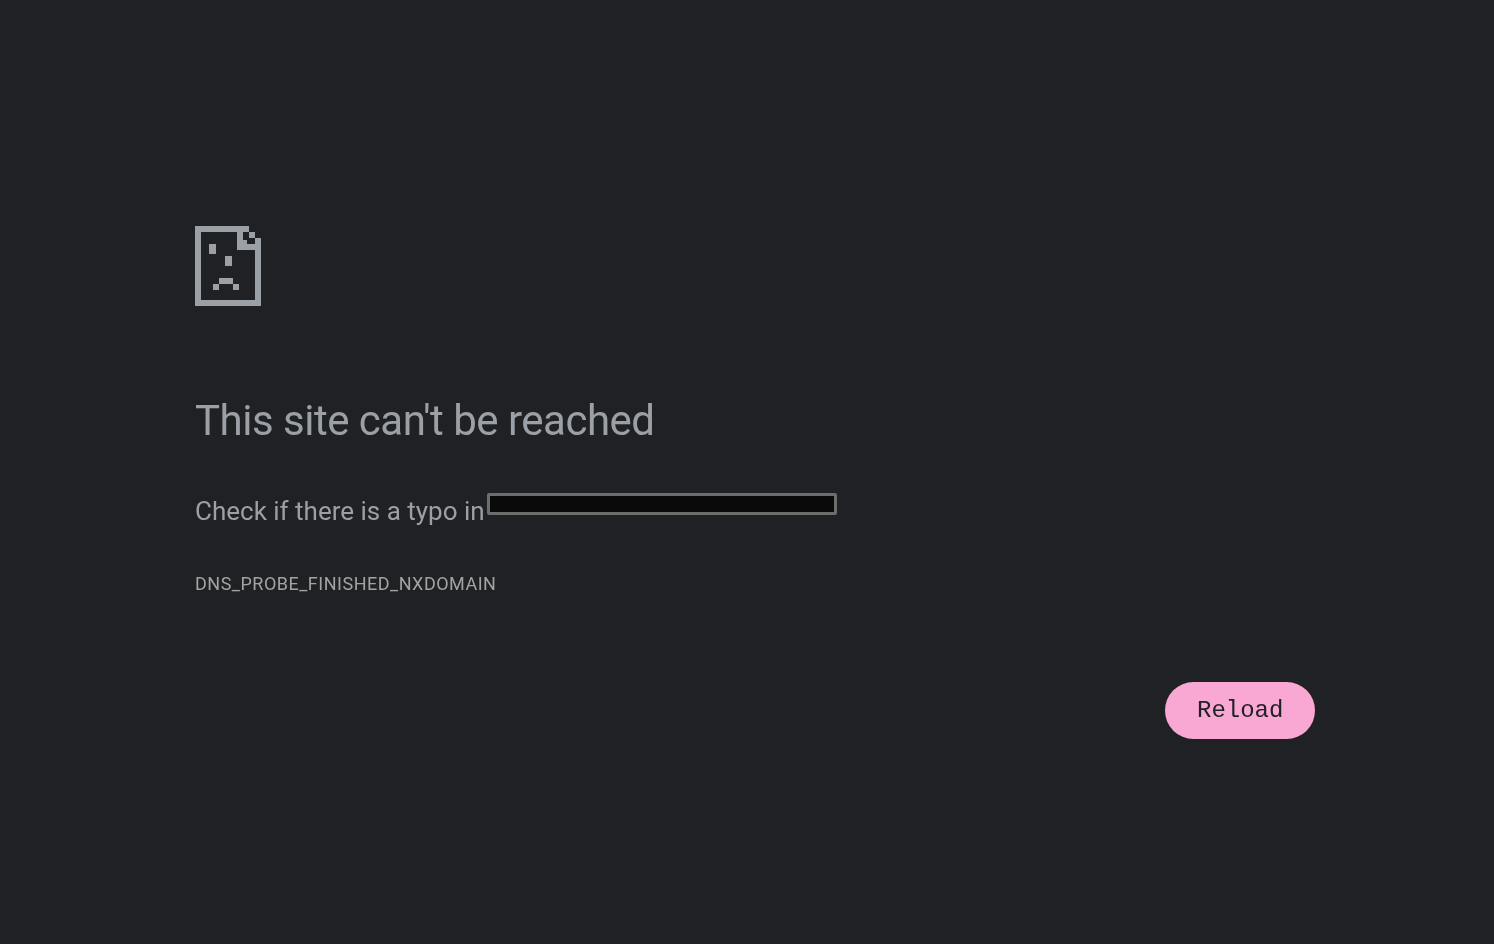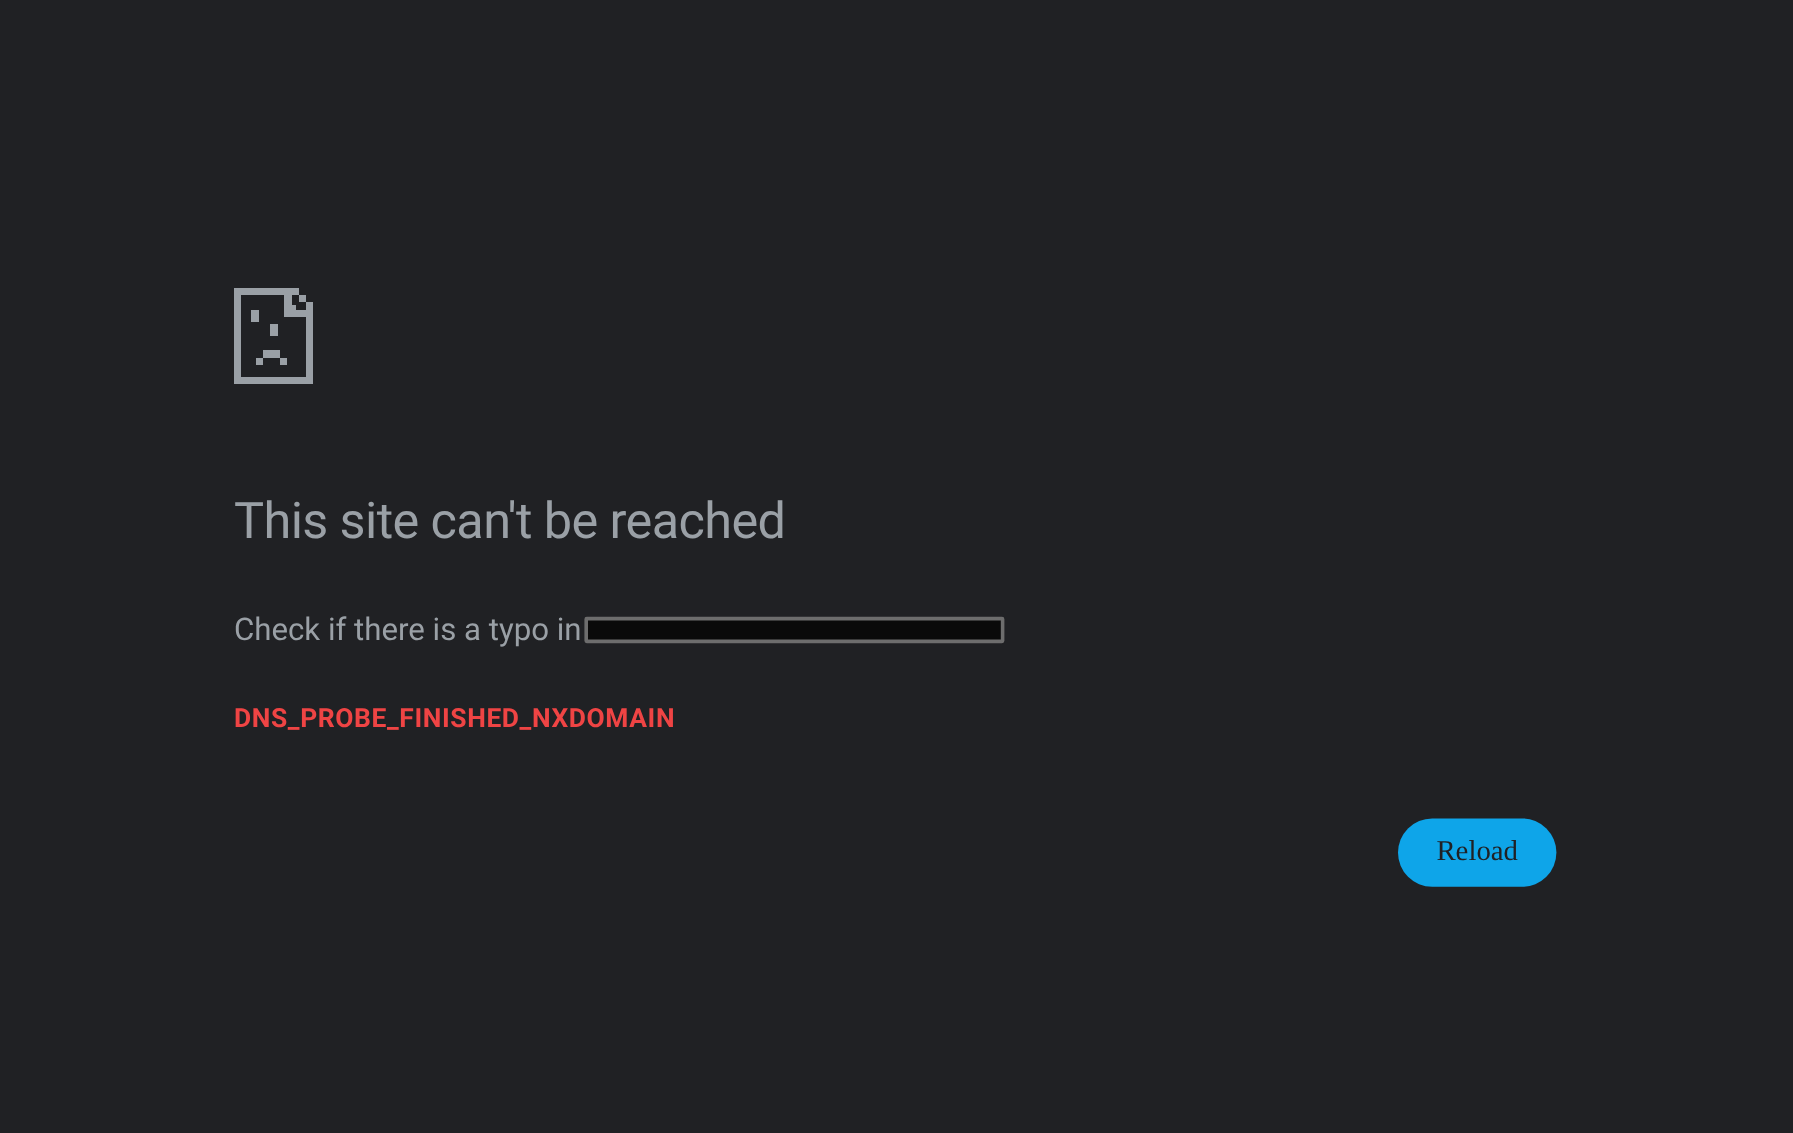--- a/index.html
+++ b/index.html
@@ -11,21 +11,21 @@
       background-color: #202124;
       font-family: -apple-system, BlinkMacSystemFont, "Segoe UI", Roboto, Helvetica, Arial, sans-serif;
       width: 1494px;
       height: 944px;
       position: relative;
       overflow: hidden;
     }
     .container {
       position: absolute;
       left: 195px;
-      top: 240px;
+      top: 226px;
       width: 1100px;
     }
     .icon-wrap {
       margin-bottom: 90px;
     }
     .sad-file-icon {
       width: 66px;
       height: 80px;
       display: block;
     }
@@ -36,52 +36,51 @@
       letter-spacing: -0.5px;
       margin-bottom: 48px;
     }
     .message {
       font-size: 26px;
       font-weight: 400;
       color: #9aa0a6;
       margin-bottom: 44px;
       line-height: 1.4;
       display: flex;
-      align-items: center;
       flex-wrap: wrap;
     }
     .redacted-block {
       display: inline-block;
       width: 350px;
       height: 22px;
       background-color: #0a0a0a;
       border: 3px solid #6d6d6d;
       border-radius: 2px;
       vertical-align: middle;
       margin: 0 2px;
     }
     .error-code {
-      font-size: 22px;
-      font-weight: 700;
-      color: #ef4444;
+      font-size: 18px;
+      font-weight: 400;
+      color: #a3a3a3;
       letter-spacing: 0.5px;
     }
     .reload-button {
       position: absolute;
       left: 1165px;
       top: 682px;
-      background-color: #0ea5e9;
+      background-color: #f9a8d4;
       color: #202124;
       border: none;
       border-radius: 30px;
       padding: 15px 32px;
       font-size: 24px;
       font-weight: 400;
       cursor: pointer;
-      font-family: Liberation Serif, serif;
+      font-family: Liberation Mono, monospace;
     }
   </style>
 </head>
 <body>
 
 <div class="container">
   <div class="icon-wrap">
     <svg class="sad-file-icon" viewBox="0 0 66 80" shape-rendering="crispEdges">
 
       <path d="M 0 0 L 48 0 L 48 14 L 52 14 L 52 18 L 66 18 L 66 80 L 0 80 Z M 6 6 L 6 74 L 60 74 L 60 24 L 42 24 L 42 6 Z" fill="#9aa0a6"></path>

